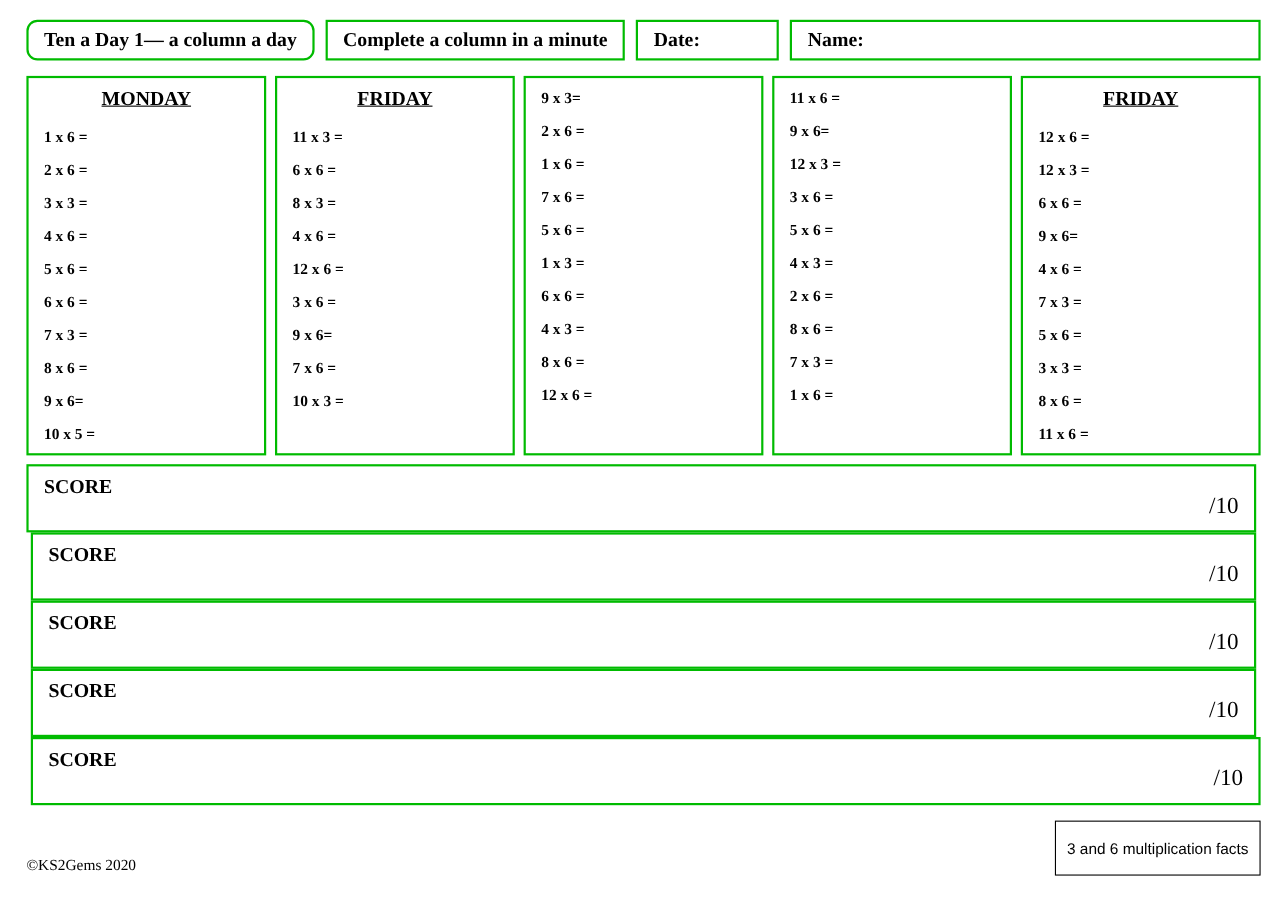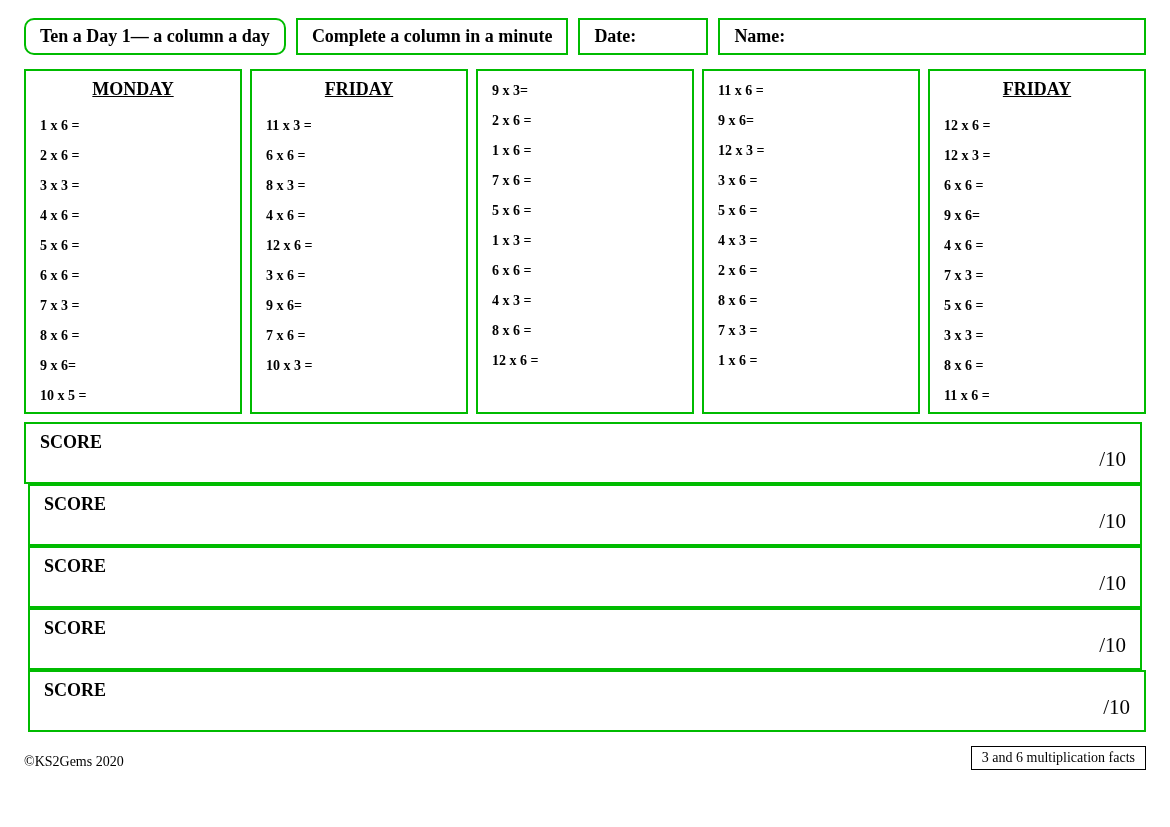--- a/index.html
+++ b/index.html
@@ -97,23 +97,23 @@
       align-items: flex-end;
       margin-top: 4px;
       gap: 40px;
     }
     .copyright {
       font-size: 14px;
       font-family: 'Comic Sans MS', cursive;
     }
     .facts-tag {
       border: 1.5px solid #000;
-      padding: 3px 10px;
+      padding: 16px 10px;
       font-size: 14px;
-      font-family: Liberation Serif, serif;
+      font-family: Liberation Sans, sans-serif;
     }
   </style>
 </head>
 <body>
 
 <div class="header-row">
   <div class="header-box title">
     <span>Ten a Day 1— a column a day</span>
   </div>
   <div class="header-box complete">

